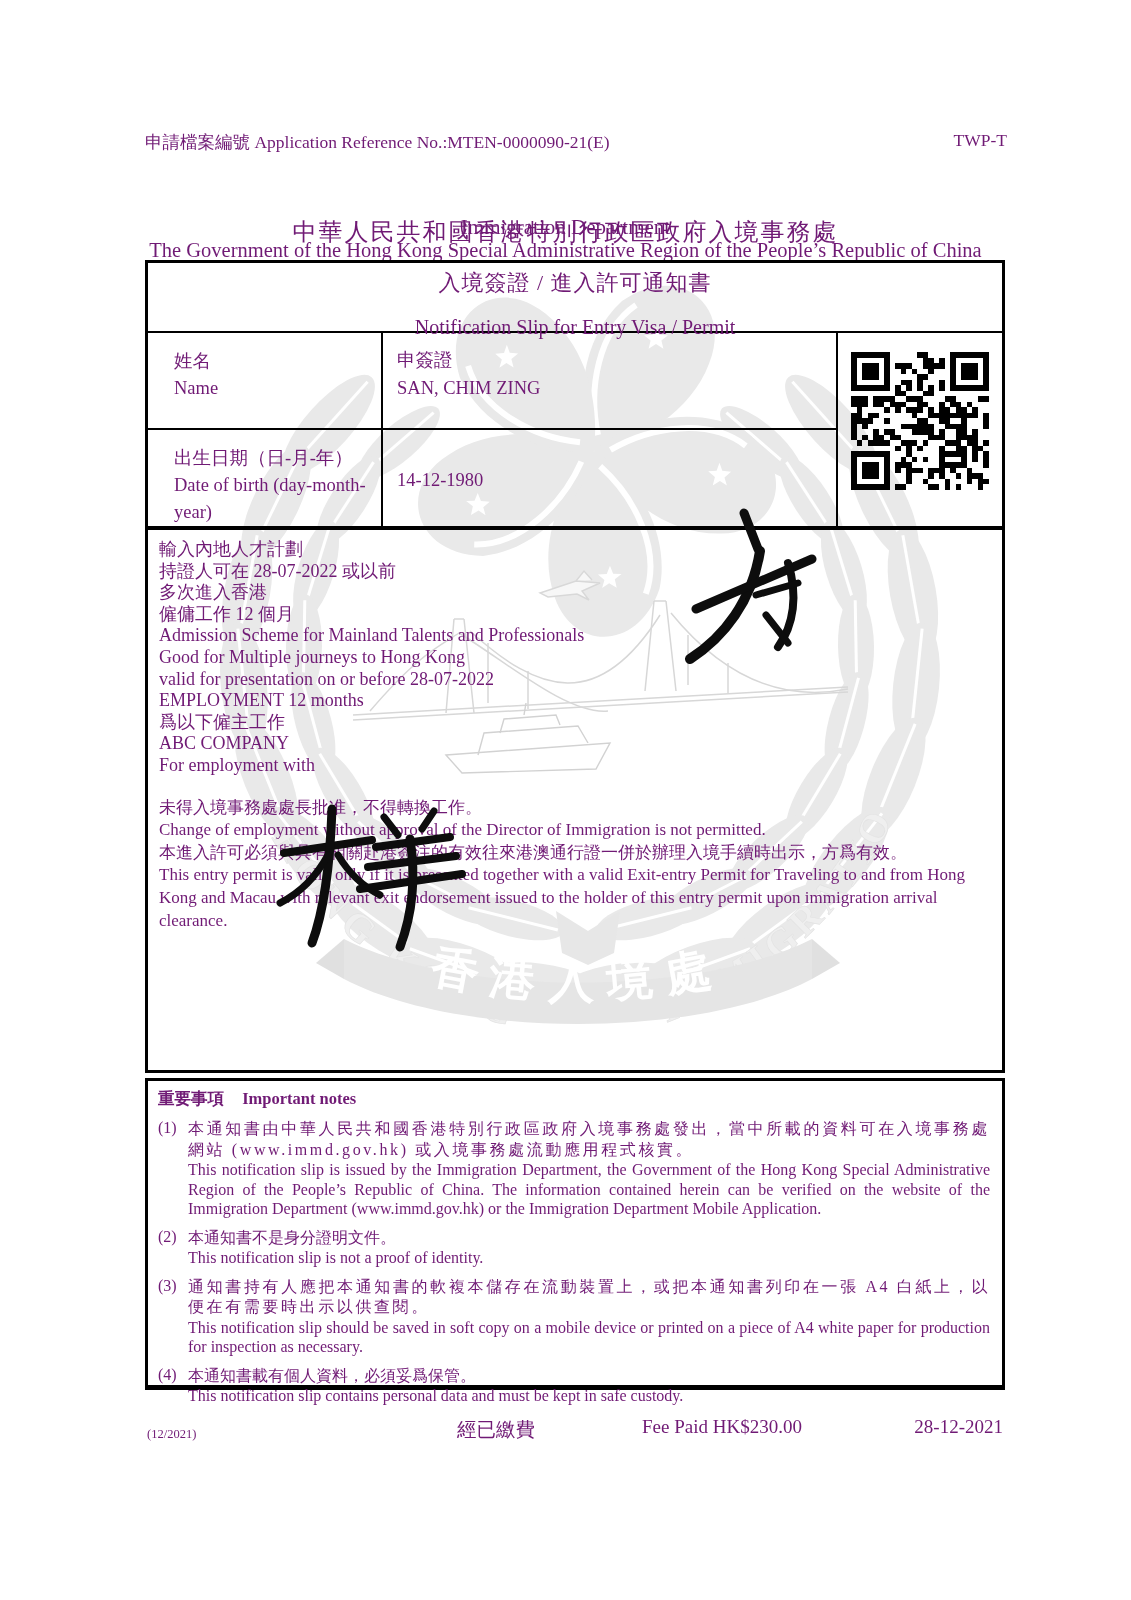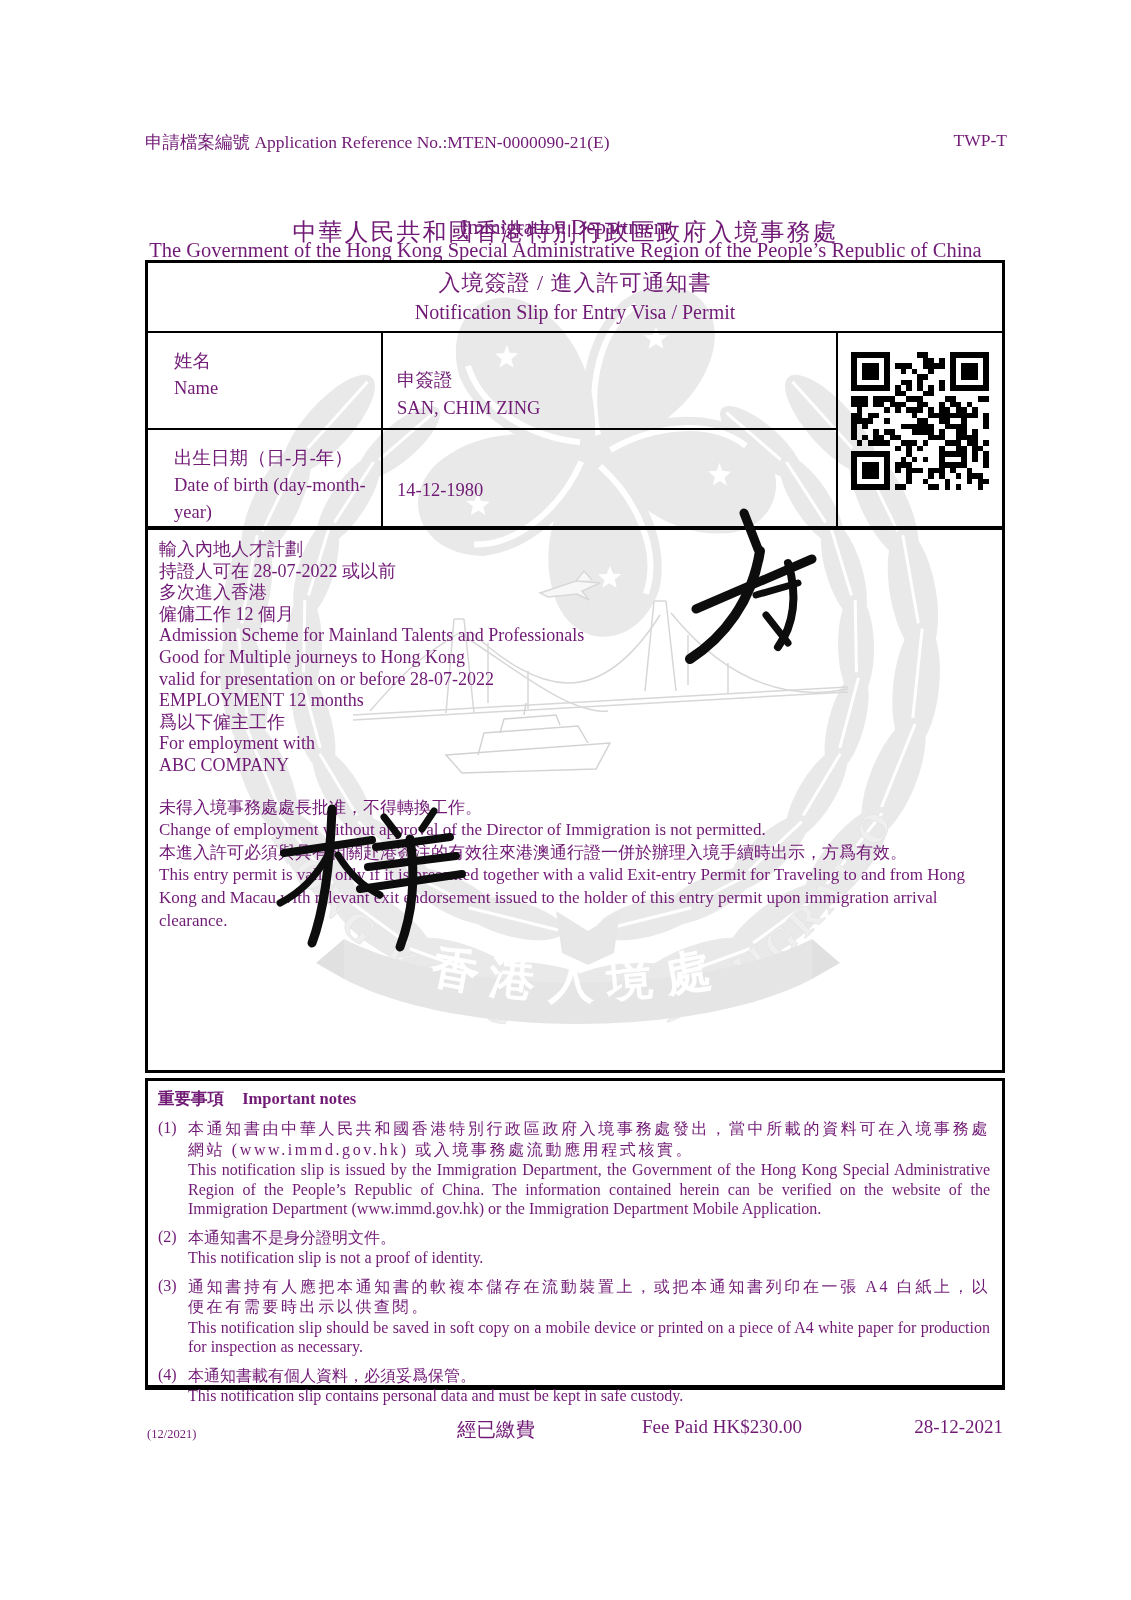--- a/index.html
+++ b/index.html
@@ -10,25 +10,25 @@
   }
   
   .hdr-row{position:absolute;left:145px;top:130px;width:862px;display:flex;justify-content:space-between;font-size:17.5px;}
   .dept-cn{position:absolute;left:0;top:180px;width:100%;text-align:center;font-size:24px;letter-spacing:2px;margin-top:36px;}
   .dept-en{position:absolute;left:0;top:215px;width:100%;text-align:center;font-size:21px;}
   .gov-en{position:absolute;left:0;top:239px;width:100%;text-align:center;font-size:20.5px;}
   
   .main-box{position:absolute;left:145px;top:260px;width:860px;height:813px;border:3px solid #000;box-sizing:border-box;background:transparent;}
   .title-cell{height:70px;border-bottom:2px solid #000;text-align:center;padding-top:5px;box-sizing:border-box;position:relative;z-index:2;}
   .title-cn{font-size:22px;letter-spacing:1px;}
-  .title-en{font-size:20px;margin-top:3px;}
+  .title-en{font-size:20px;margin-top:18px;}
   .fields{display:grid;grid-template-columns:235px 1fr 166px;grid-template-rows:97px 96px;border-bottom:4px solid #000;position:relative;z-index:2;}
   .cell{box-sizing:border-box;}
   .lbl{border-right:2px solid #000;padding:15px 8px 0 26px;font-size:18.5px;line-height:27px;}
-  .val{padding:13px 8px 0 14px;font-size:18.5px;line-height:28px;margin-top:20px;}
+  .val{padding:13px 8px 0 14px;font-size:18.5px;line-height:28px;}
   .rb{border-bottom:2px solid #000;}
   .qr-cell{grid-column:3;grid-row:1 / 3;border-left:2px solid #000;display:flex;align-items:flex-start;justify-content:center;padding-top:19px;}
   .val-center{display:flex;align-items:center;padding-top:4px;}
   .details{position:relative;padding:9px 12px 0 11px;z-index:2;}
   .d-line{font-size:18px;line-height:21.6px;}
   .cond{margin-top:20px;}
   .c-line{font-size:17px;line-height:22.6px;}
   
   .wm-svg{position:absolute;left:0;top:0;width:854px;height:807px;z-index:0;pointer-events:none;}
   .mark-svg{position:absolute;left:0;top:0;width:854px;height:807px;z-index:5;pointer-events:none;}
@@ -514,22 +514,22 @@
     <div class="details">
       <div class="d-line">輸入內地人才計劃</div>
       <div class="d-line">持證人可在 28-07-2022 或以前</div>
       <div class="d-line">多次進入香港</div>
       <div class="d-line">僱傭工作 12 個月</div>
       <div class="d-line">Admission Scheme for Mainland Talents and Professionals</div>
       <div class="d-line">Good for Multiple journeys to Hong Kong</div>
       <div class="d-line">valid for presentation on or before 28-07-2022</div>
       <div class="d-line">EMPLOYMENT 12 months</div>
       <div class="d-line">爲以下僱主工作</div>
+      <div class="d-line">ABC COMPANY</div>
       <div class="d-line">For employment with</div>
-      <div class="d-line">ABC COMPANY</div>
       <div class="cond">
         <div class="c-line">未得入境事務處處長批准，不得轉換工作。</div>
         <div class="c-line">Change of employment without approval of the Director of Immigration is not permitted.</div>
         <div class="c-line">本進入許可必須與具有相關赴港簽注的有效往來港澳通行證一併於辦理入境手續時出示，方爲有效。</div>
         <div class="c-line">This entry permit is valid only if it is presented together with a valid Exit-entry Permit for Traveling to and from Hong Kong and Macau with relevant exit endorsement issued to the holder of this entry permit upon immigration arrival clearance.</div>
       </div>
     </div>
 
     <svg class="mark-svg" viewBox="0 0 854 807">
       <g stroke="#0d0d0d" fill="none" stroke-linecap="round">

